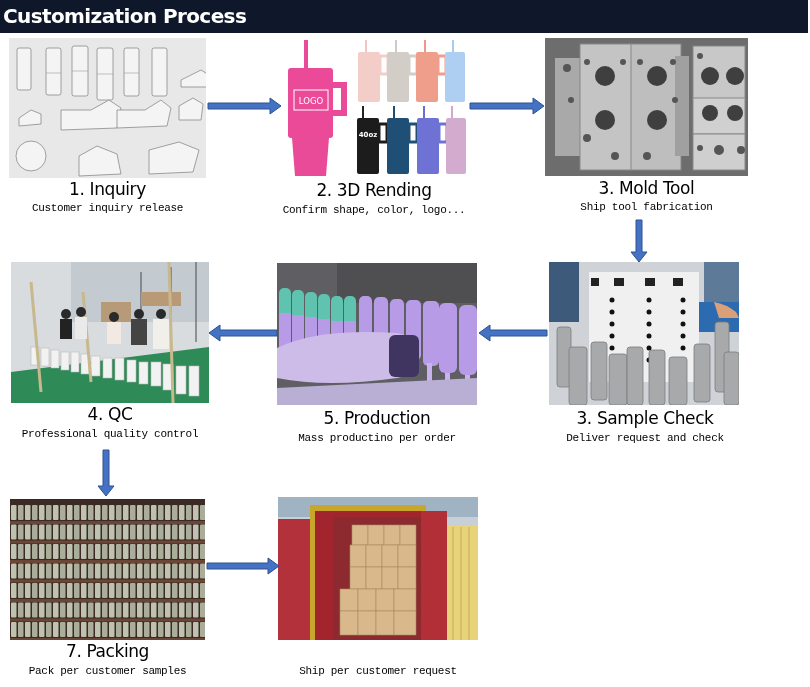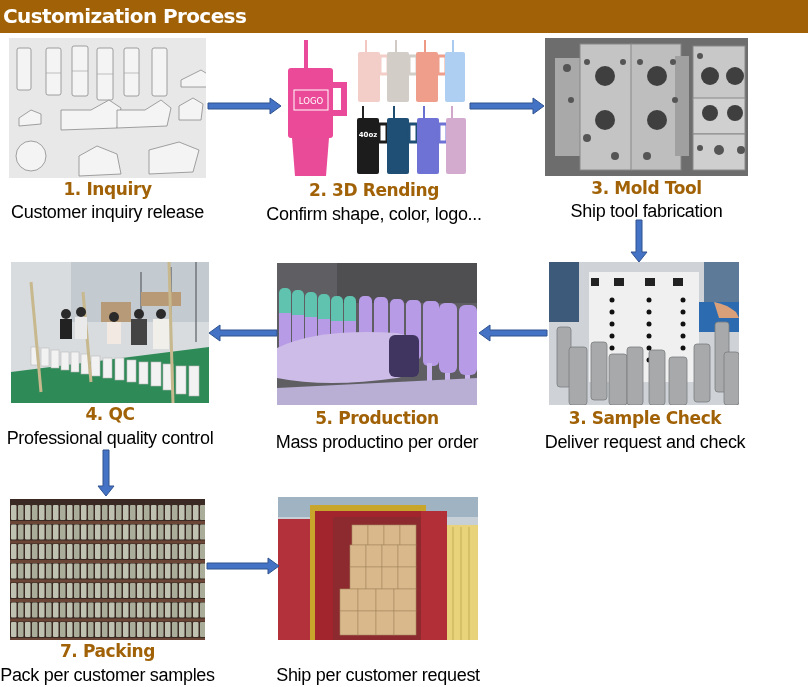--- a/index.html
+++ b/index.html
@@ -2,31 +2,31 @@
 <html><head>
   <meta charset="utf-8">
   <style>
     html, body { margin:0; padding:0; }
     body { width:810px; height:687px; position:relative; background:#fff; overflow:hidden;
            font-family:"Liberation Sans", "DejaVu Sans", sans-serif; }
     .header { position:absolute; left:0; top:0; width:808px; height:33px; background:#00b050; }
     .header-title { position:absolute; left:3px; top:4px; color:#fff; font-weight:bold; font-size:20px;
                     font-family:"DejaVu Sans", sans-serif; letter-spacing:-0.6px; }
     .photo { position:absolute; overflow:hidden; }
-    .step-title { position:absolute; font-weight:bold; font-size:17px; color:#a16207; text-align:center;
+    .step-title { position:absolute; font-weight:normal; font-size:17px; color:#000000; text-align:center;
                   font-family:"DejaVu Sans", sans-serif; letter-spacing:-0.4px; white-space:nowrap; }
-    .step-desc { position:absolute; font-size:18px; color:#000; text-align:center; white-space:nowrap;
-                 font-family:Liberation Sans, sans-serif; letter-spacing:-0.3px; }
+    .step-desc { position:absolute; font-size:11px; color:#000; text-align:center; white-space:nowrap;
+                 font-family:Liberation Mono, monospace; letter-spacing:-0.3px; }
     .arrow { position:absolute; }
     svg { display:block; }
   </style>
 </head>
 <body>
 
-<div class="header" style="background: #a16207;">
+<div class="header" style="background: #0f172a;">
   <span class="header-title">Customization Process</span>
 </div>
 
 <div class="photo" style="left:9px;top:38px;width:197px;height:140px;background:#e6e6e6;">
   <svg width="197" height="140" viewBox="0 0 197 140">
     <rect width="197" height="140" fill="#e8e8e8"></rect>
     <g fill="#f4f4f4" stroke="#8a8a8a" stroke-width="0.8">
       <rect x="8" y="10" width="14" height="42" rx="2"></rect>
       <rect x="37" y="10" width="15" height="47" rx="2"></rect>
       <rect x="63" y="8" width="16" height="50" rx="2"></rect>

